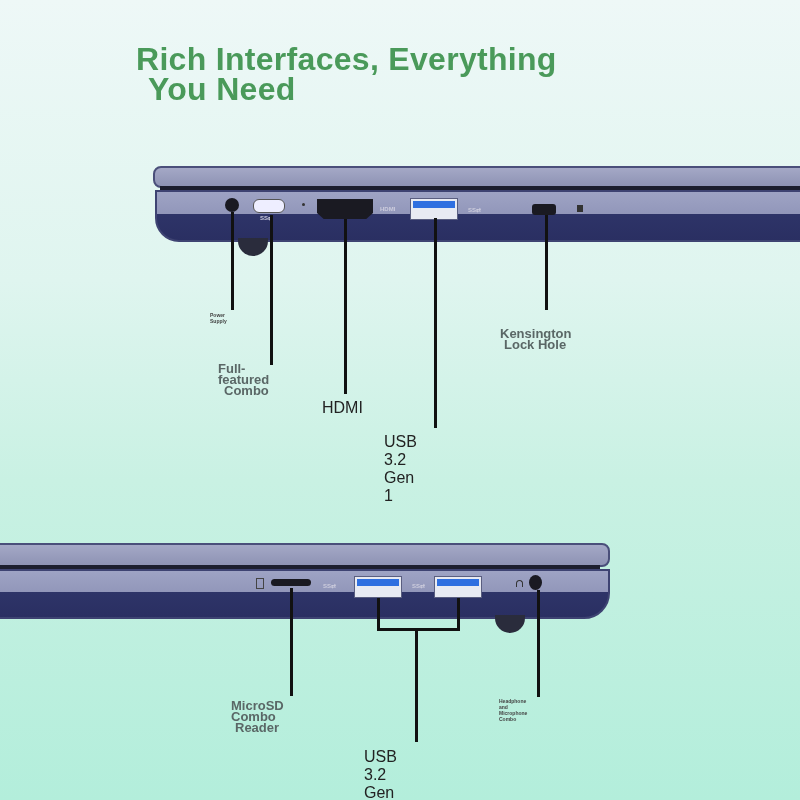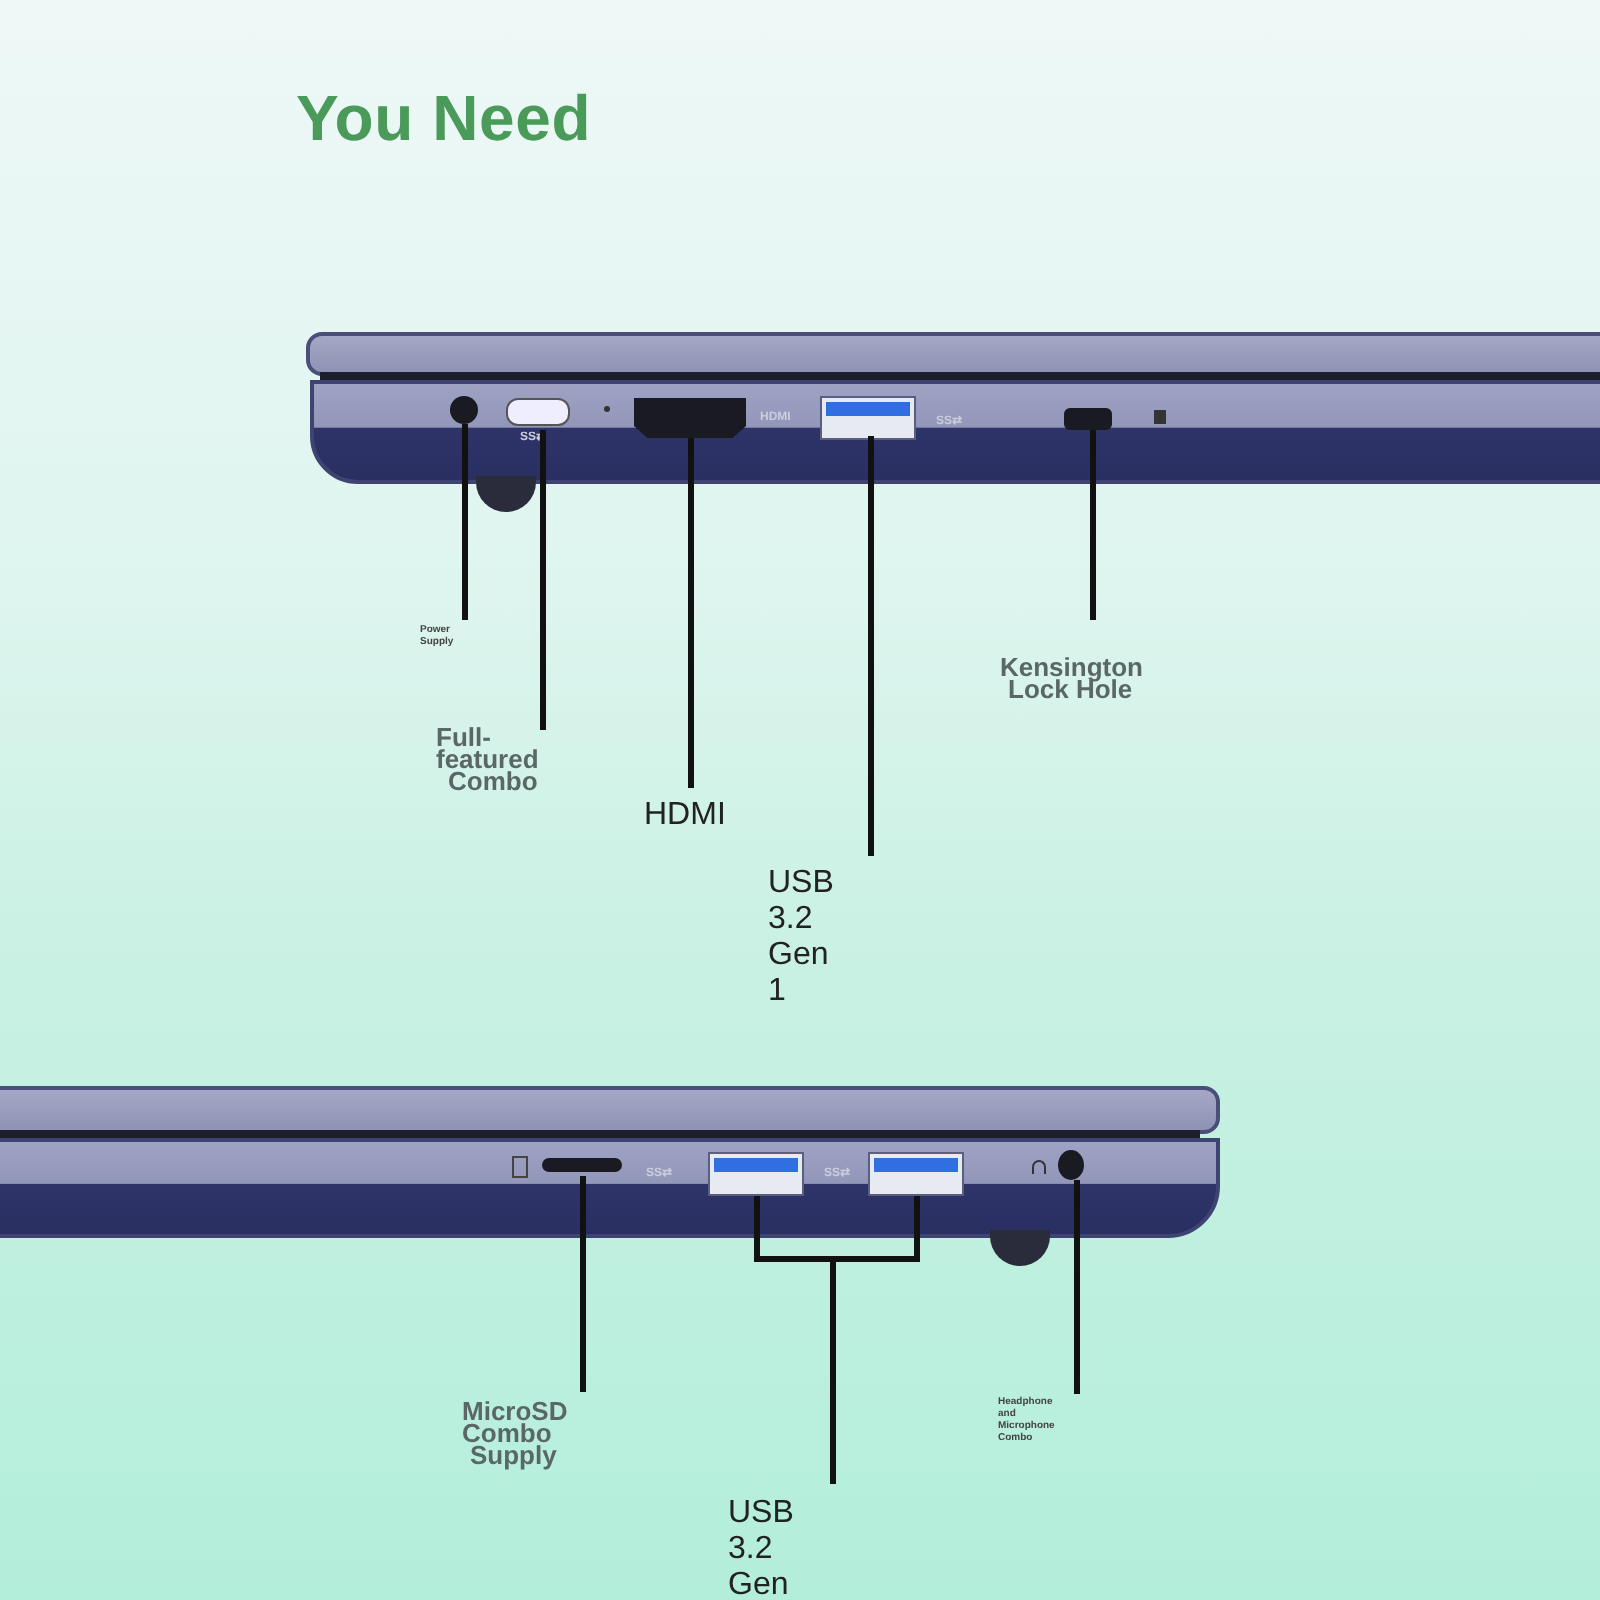--- a/index.html
+++ b/index.html
@@ -19,20 +19,21 @@
   .lbl-tiny{position:absolute;color:#444;font-size:5px;font-weight:bold;}
   .usb{background:#e8eaf2;border:1px solid #5a5e80;}
   .usb .blue{position:absolute;left:2px;right:2px;top:2px;height:7px;background:#2f6fe0;}
   .mark{position:absolute;color:#ccd;font-size:6px;font-weight:bold;}
   .foot{position:absolute;width:30px;height:18px;background:#2a2c3c;border-radius:0 0 15px 15px;}
 </style>
 </head>
 <body>
 
 <div class="title">
+  <span>Rich Interfaces, Everything</span>
   <span class="l2">You Need</span>
 </div>
 
 <div class="laptop">
   <div class="lid" style="left:153px;top:166px;width:660px;height:18px;"></div>
   <div class="gap" style="left:160px;top:186px;width:650px;height:4px;"></div>
   <div class="base" style="left:155px;top:190px;width:660px;height:48px;border-radius:0 0 0 24px;"></div>
   <div class="foot" style="left:238px;top:238px;"></div>
 
   <div class="port" style="left:225px;top:198px;width:14px;height:14px;border-radius:50%;background:#1a1a22;"></div>
@@ -88,20 +89,20 @@
 
   <div class="line" style="left:290px;top:588px;width:3px;height:108px;"></div>
   <div class="line" style="left:377px;top:598px;width:3px;height:32px;"></div>
   <div class="line" style="left:457px;top:598px;width:3px;height:32px;"></div>
   <div class="line" style="left:377px;top:628px;width:83px;height:3px;"></div>
   <div class="line" style="left:415px;top:630px;width:3px;height:112px;"></div>
   <div class="line" style="left:537px;top:590px;width:3px;height:107px;"></div>
 
   <div class="lbl-bold" style="left:231px;top:700px;">
     <span>MicroSD Combo</span><br>
-    <span style="padding-left:4px">Supply</span>
+    <span style="padding-left:4px">Reader</span>
   </div>
   <div class="lbl-reg" style="left:364px;top:748px;">USB 3.2 Gen 1</div>
   <div class="lbl-tiny" style="left:499px;top:698px;line-height:6px;">
     <span>Headphone and Microphone</span><br>
     <span>Combo</span>
   </div>
 </div>
 
 </body></html>

